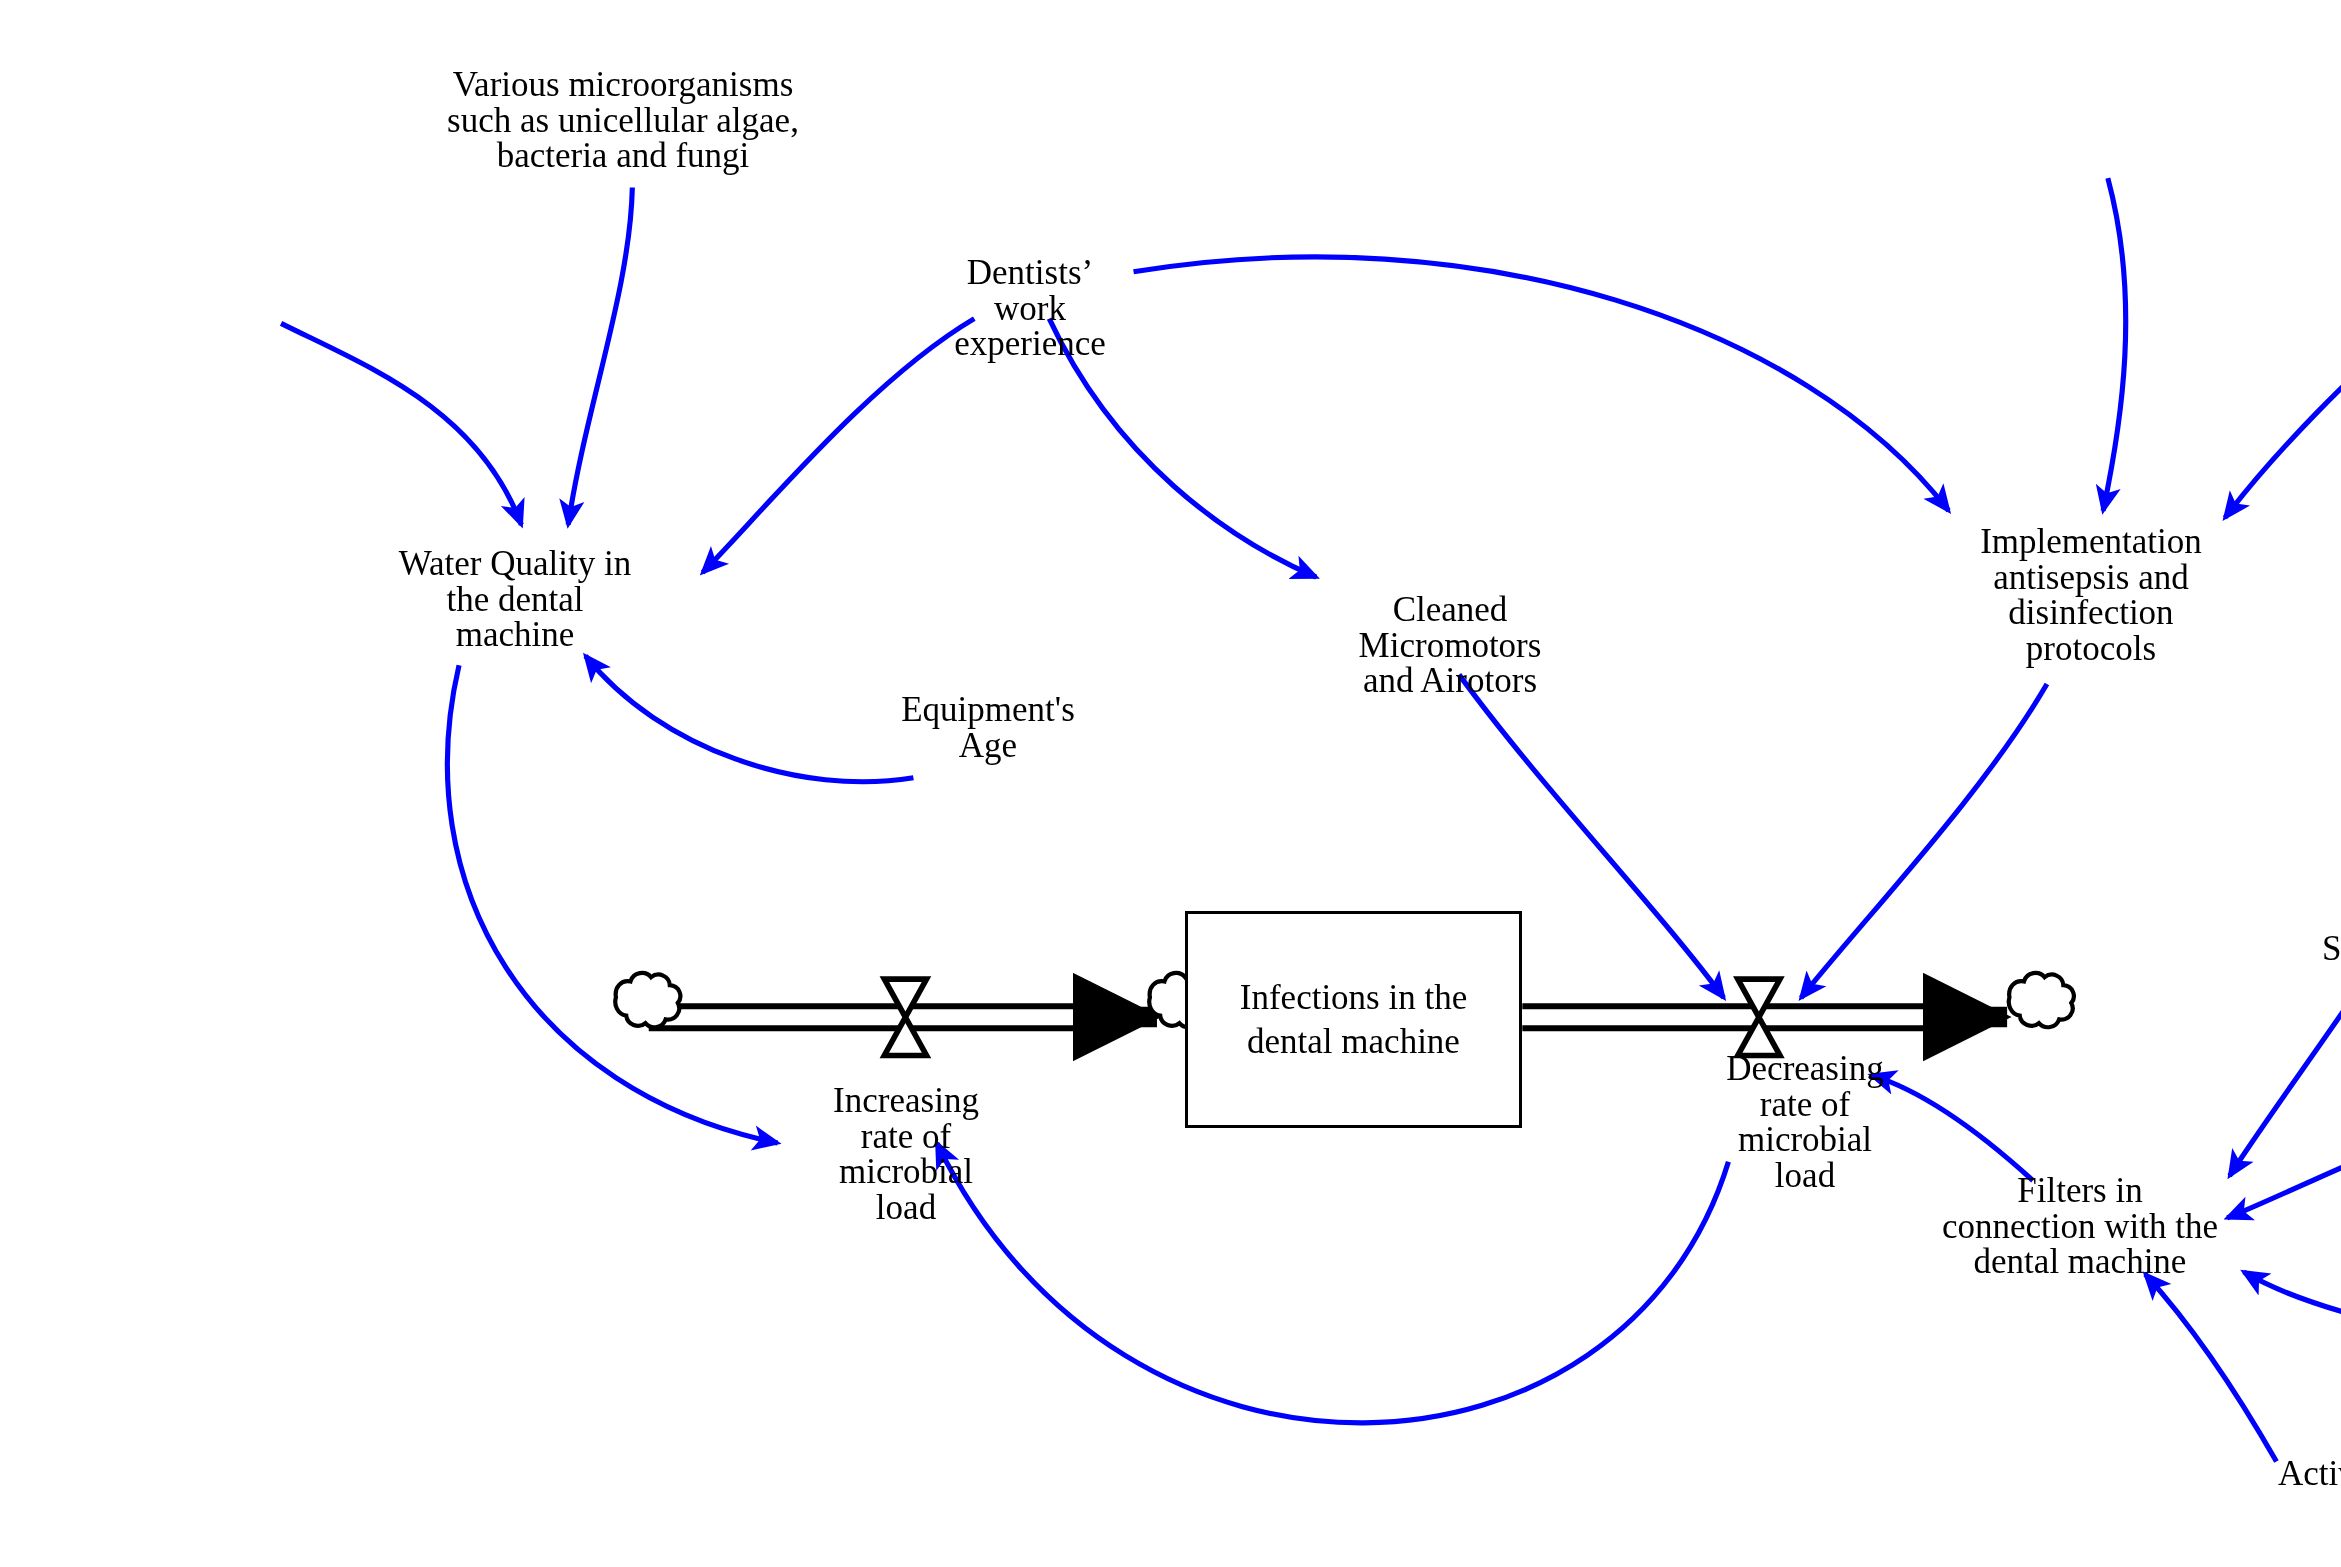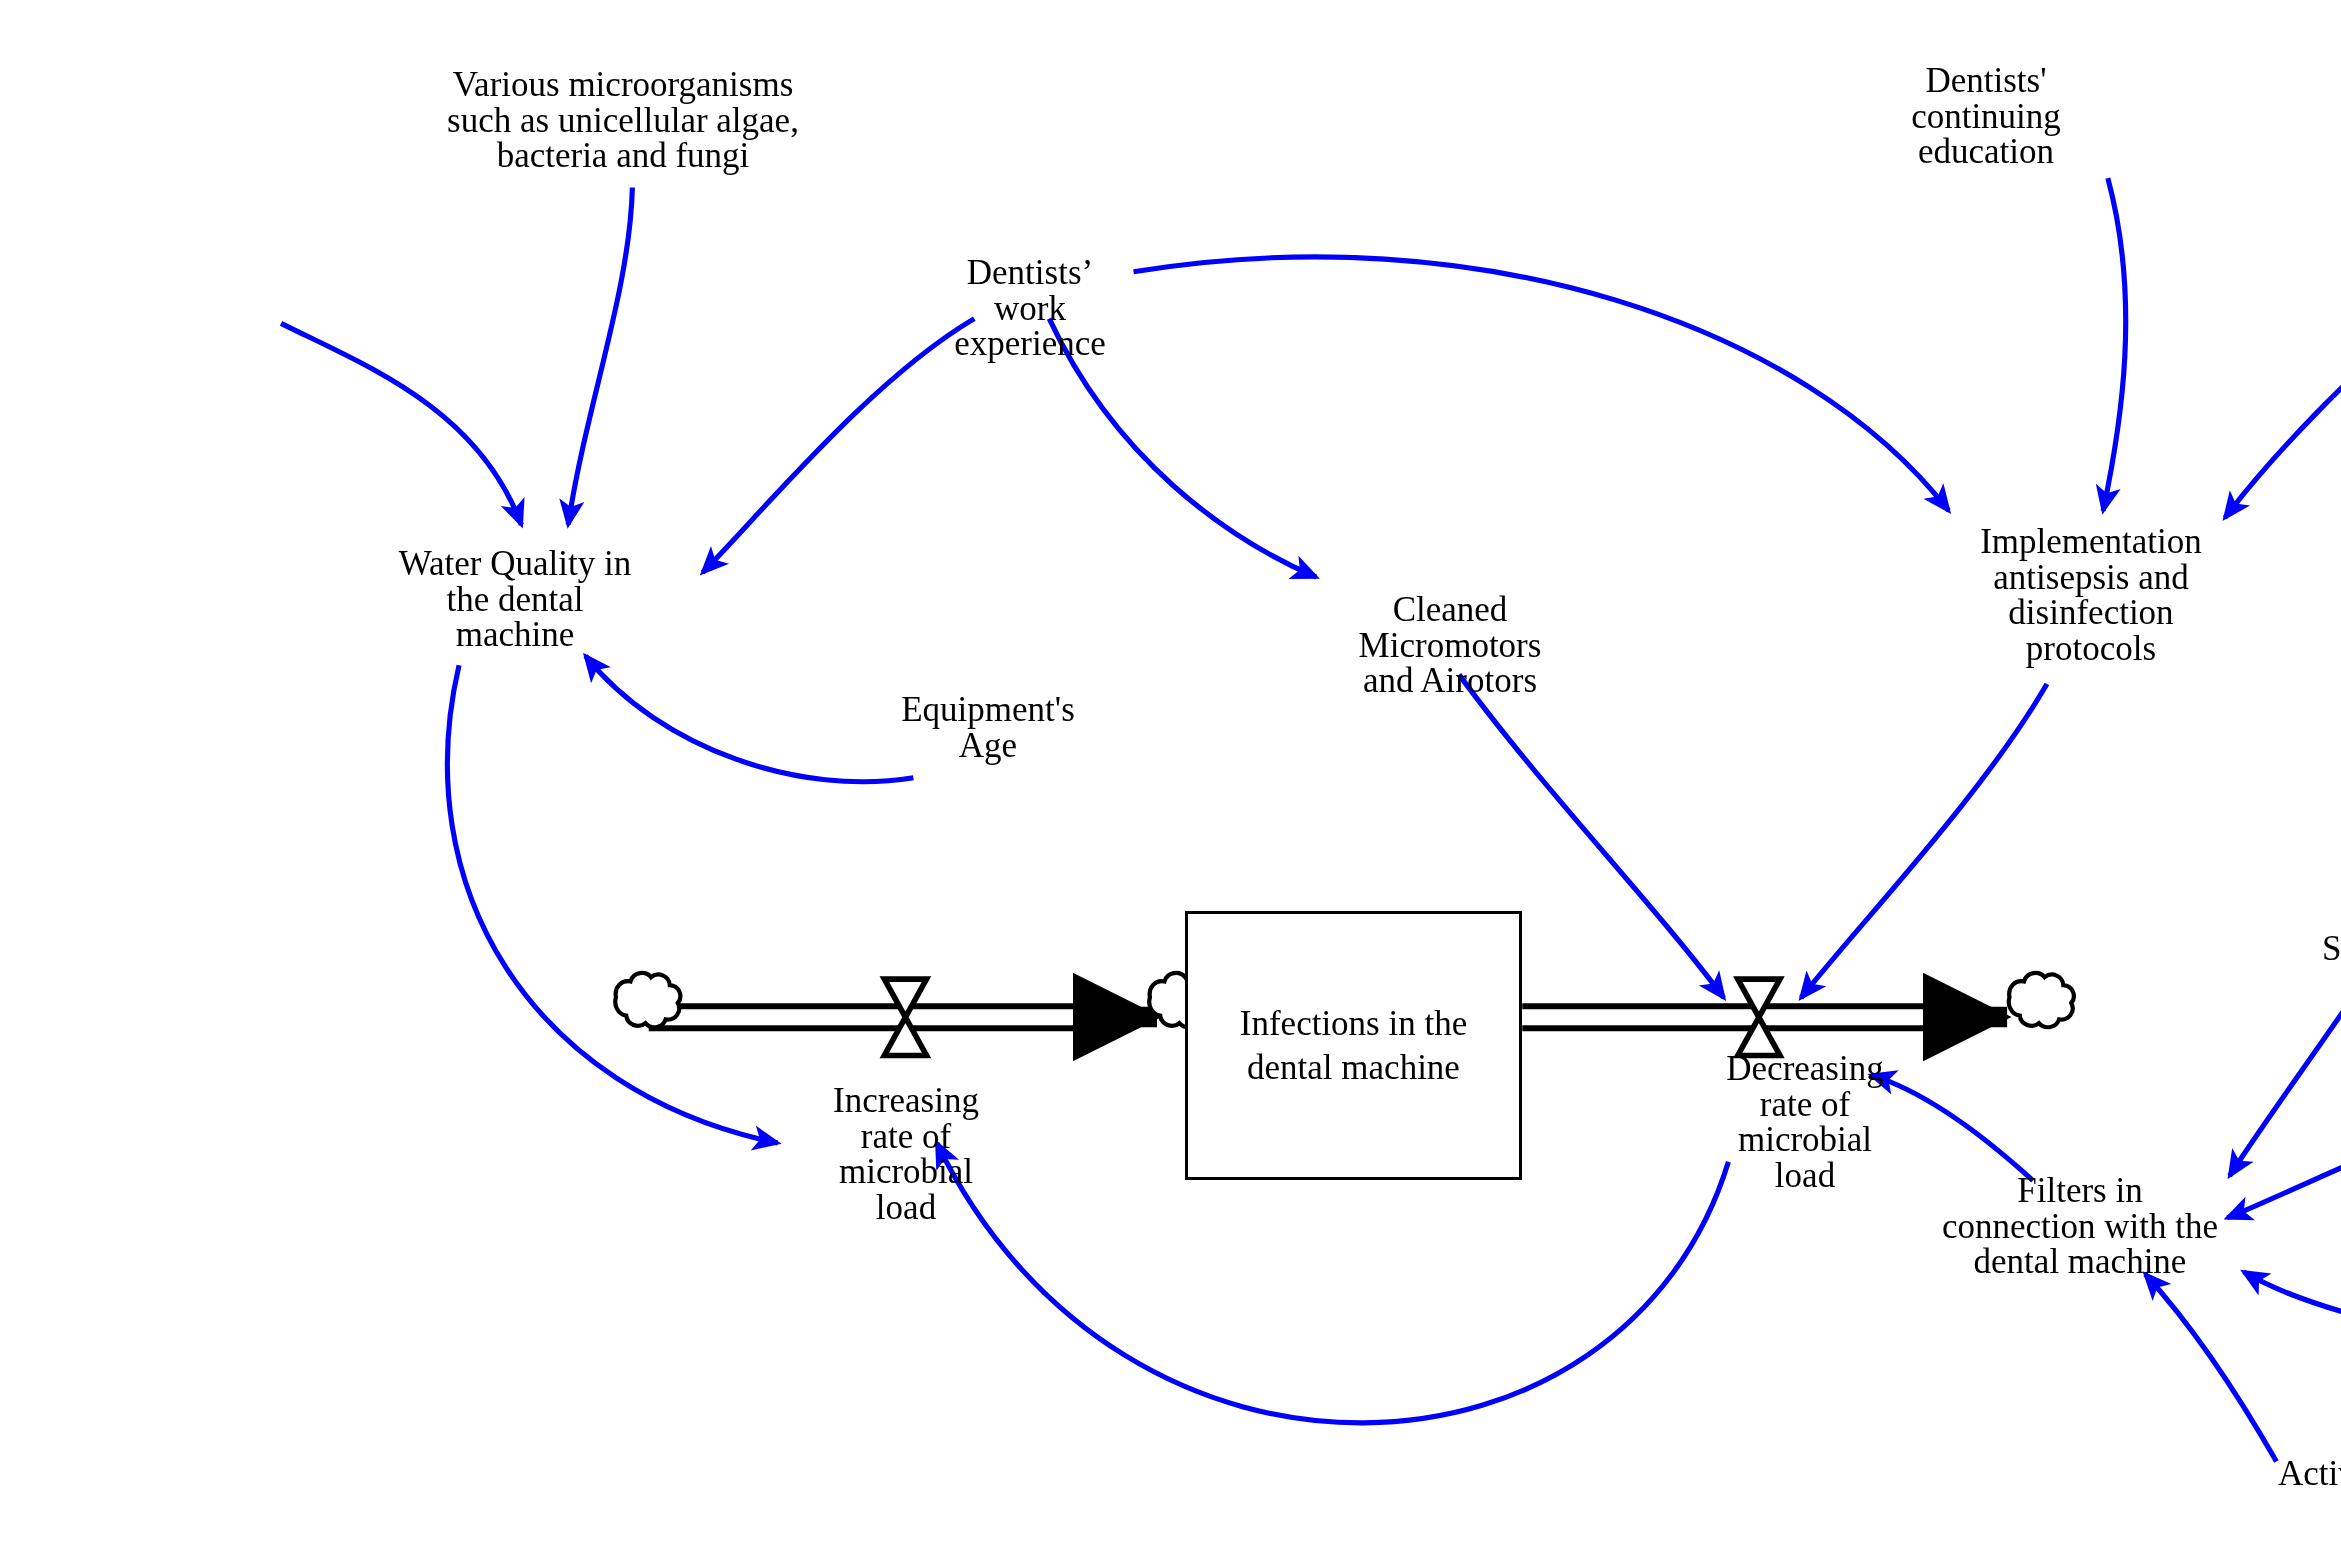--- a/index.html
+++ b/index.html
@@ -139,21 +139,21 @@
       <path d="M 5070 2060 C 4970 2210 4830 2400 4760 2510"></path>
 
       <path d="M 5330 2360 C 5120 2430 4890 2545 4755 2600"></path>
 
       <path d="M 5290 2865 C 5090 2830 4900 2780 4790 2715"></path>
 
       <path d="M 4860 3120 C 4780 2980 4680 2830 4580 2720"></path>
     </g>
   </svg>
 
-  <div class="stockbox" style="left:1185px;top:911px;width:337px;height:269px;">
+  <div class="stockbox" style="left:1185px;top:911px;width:337px;height:217px;">
     <span>Infections in the
 dental machine</span>
   </div>
 
   <div class="node" style="left:906px;top:1122px;margin-top:32px;">Increasing
 rate of
 microbial
 load</div>
   <div class="node" style="left:1761px;top:1122px;margin-left:44px;">Decreasing
 rate of
@@ -173,23 +173,20 @@
 work
 experience</div>
 
   <div class="node" style="left:988px;top:728px;">Equipment's
 Age</div>
 
   <div class="node" style="left:1450px;top:600px;margin-top:46px;">Cleaned
 Micromotors
 and Airotors</div>
 
-  <div class="node" style="left:1986px;top:117px;">Dentists'
-continuing
-education</div>
 
   <div class="node" style="left:2091px;top:595px;">Implementation
 antisepsis and
 disinfection
 protocols</div>
 
   <div class="node" style="left:2410px;top:949px;">Simple filter</div>
 
   <div class="node" style="left:2398px;top:1492px;">Activated carbon
 filter</div>

